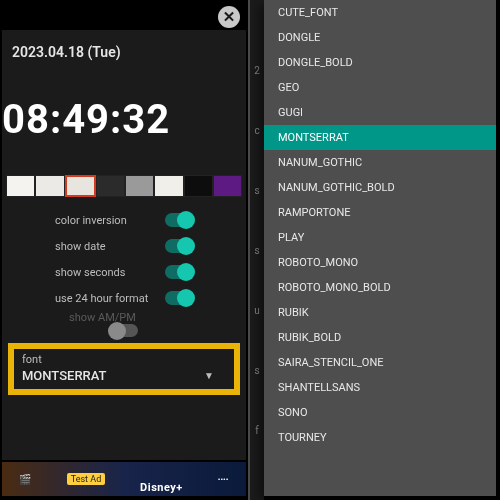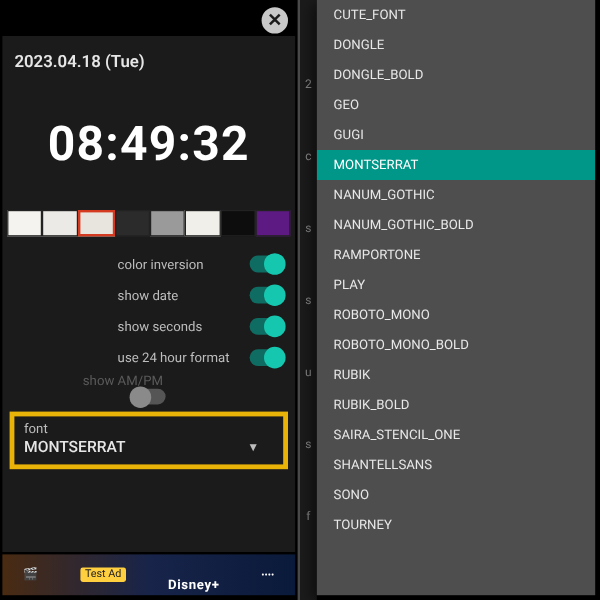--- a/index.html
+++ b/index.html
@@ -24,55 +24,54 @@
   }
   .dialog {
     background: #1b1b1b;
     margin: 0 2px 0 2px;
     height: calc(500px - 30px - 40px);
     display: flex; flex-direction: column;
     color: #e6e6e6;
   }
   .date-line { padding: 14px 10px 8px 10px; font-size: 14px; font-weight: 600; }
   .clock {
-    text-align: center;
     font-size: 40px;
     font-weight: 700;
     color: #fff;
     padding: 28px 0 32px 0;
     letter-spacing: 1px;
   }
   .swatches { display: flex; padding: 0 4px; height: 24px; gap: 0; }
   .sw { flex: 1; height: 22px; border: 1px solid #222; }
   .sw0 { background: #f4f3ef; }
   .sw1 { background: #eceae6; }
   .sw2 { background: #e8e5df; border: 2px solid #d43a1f; }
   .sw3 { background: #2b2b2b; }
   .sw4 { background: #9a9a9a; }
   .sw5 { background: #f1efe9; }
   .sw6 { background: #0d0d0d; }
   .sw7 { background: #5d1a82; }
   .settings { padding: 8px 10px 0 10px; font-size: 11px; color: #bdbdbd; }
-  .row { display: flex; align-items: center; justify-content: flex-end; height: 26px; }
+  .row { display: flex; align-items: center; justify-content: center; height: 26px; }
   .row .label { width: 110px; }
   .toggle {
     width: 28px; height: 14px; border-radius: 8px; position: relative;
   }
   .toggle.on { background: #0f6c62; }
   .toggle.off { background: #555; }
   .knob {
     position: absolute; top: -2px; width: 18px; height: 18px; border-radius: 50%;
   }
   .toggle.on .knob { right: -2px; background: #16c7b0; }
   .toggle.off .knob { left: -2px; background: #8a8a8a; }
   .row.disabled { color: #5a5a5a; flex-direction: column; }
 
   .font-box {
     margin: 6px 6px 0 6px;
-    border: 4px solid #eab308;
+    border: 6px solid #eab308;
     padding: 4px 20px 6px 8px;
     color: #bdbdbd;
   }
   .font-label { font-size: 11px; }
   .font-value-row { display: flex; align-items: center; justify-content: space-between; padding-top: 2px; }
   .font-value { font-size: 13px; color: #e6e6e6; font-weight: 500; }
   .caret { font-size: 10px; color: #bdbdbd; }
 
   .ad-strip {
     position: absolute; bottom: 4px; left: 2px; right: 2px; height: 34px;

